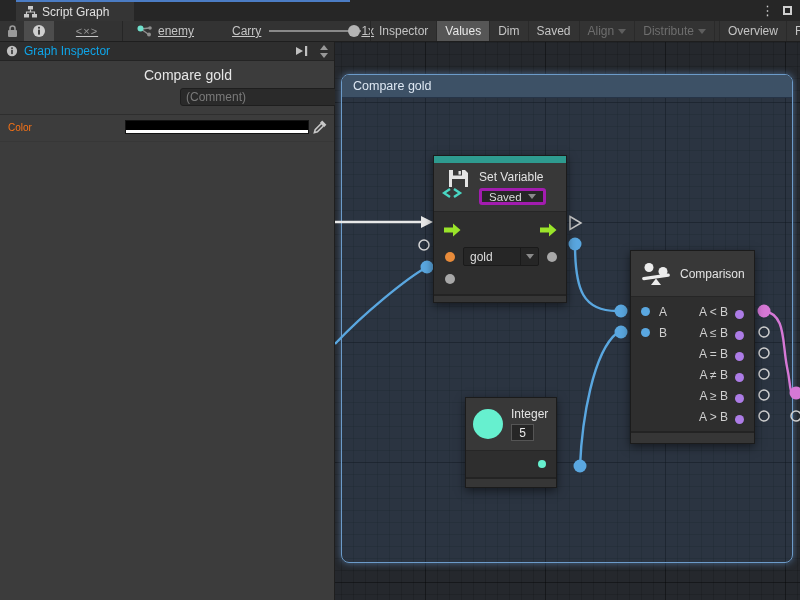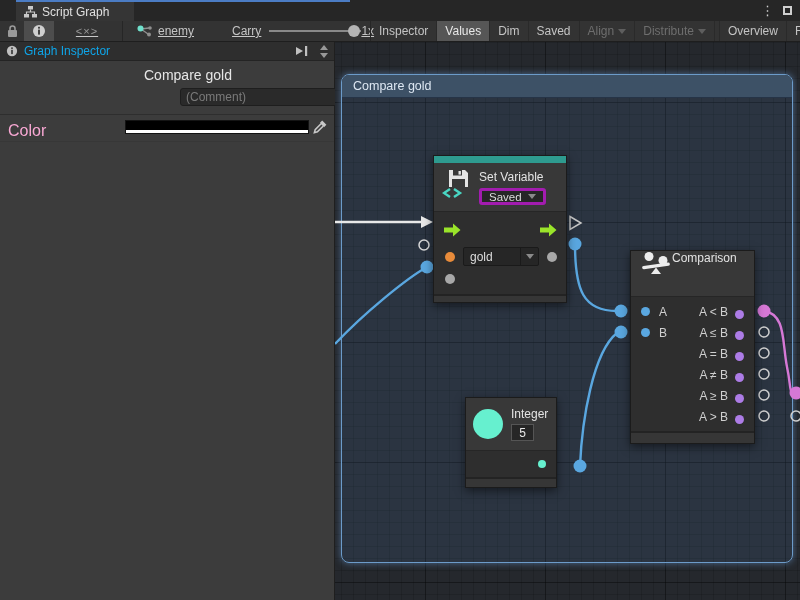--- a/index.html
+++ b/index.html
@@ -55,21 +55,21 @@
   .scroll-arrows { display:flex; flex-direction:column; gap:3px; margin-left:6px; }
   .tri-up { width:0; height:0; border-left:4px solid transparent; border-right:4px solid transparent; border-bottom:5px solid #999; }
   .tri-dn { width:0; height:0; border-left:4px solid transparent; border-right:4px solid transparent; border-top:5px solid #999; }
   .insp-title { position:absolute; left:144px; top:25px; font-size:14px; color:#e6e6e6; }
   .comment-input { position:absolute; left:140px; top:46px; width:187px; height:18px; background:#2a2a2a;
                    border:1px solid #1e1e1e; border-radius:3px; color:#ec4899; font-size:12px; padding:0 5px;
                    font-family:"Liberation Sans", sans-serif;margin-left:40px; }
   .comment-input::placeholder { color:#7a7a7a; }
   .insp-divider { position:absolute; left:0; top:72px; width:100%; height:1px; background:#2e2e2e; }
   .insp-divider2 { position:absolute; left:0; top:99px; width:100%; height:1px; background:#373737; }
-  .color-label { position:absolute; left:8px; top:80px; font-size:16px; color:#f9a8d4; }
+  .color-label { position:absolute; left:8px; top:80px; font-size:10px; color:#f97316; }
   .color-swatch { position:absolute; left:125px; top:78px; width:184px; height:14px; border:1px solid #141414;
                   background:#000; }
   .color-alpha { position:absolute; left:0; bottom:0; width:100%; height:3px; background:#ffffff; }
 
   
   .graph { position:absolute; left:335px; top:42px; width:465px; height:558px; overflow:hidden;
            background-color:#25282d;
            background-image:
              linear-gradient(rgba(0,0,0,0.30) 1px, transparent 1px),
              linear-gradient(90deg, rgba(0,0,0,0.30) 1px, transparent 1px),
@@ -106,21 +106,21 @@
   .sv-row-last { height:22px; padding:0 9px 0 11px; }
   .dd-gold { flex:1; height:19px; background:#262626; border:1px solid #1a1a1a; border-radius:2px;
              display:flex; align-items:center; }
   .dd-gold-text { flex:1; padding-left:6px; font-size:12px; color:#dcdcdc; }
   .dd-gold-caret { width:18px; height:100%; border-left:1px solid #1a1a1a; display:flex; align-items:center; justify-content:center; }
   .sv-footer { height:8px; }
 
   
   .node-cmp { left:295px; top:208px; width:125px; }
   .cmp-header { height:46px; background:#383838; border-bottom:1px solid #262626;
-                display:flex; align-items:flex-start; padding:0 9px; }
+                display:flex; align-items:center; gap:8px; padding:0 9px; }
   .cmp-title { font-size:12px; color:#e3e3e3; }
   .cmp-body { padding:4px 0 4px 0; }
   .cmp-row { height:21px; display:flex; align-items:center; justify-content:space-between; padding:0 10px; }
   .cmp-left { display:flex; align-items:center; gap:9px; font-size:12px; color:#cfcfcf; }
   .cmp-right { display:flex; align-items:flex-end; gap:7px; margin-left:auto; font-size:12px; color:#cfcfcf; }
   .cmp-footer { height:12px; }
 
   
   .node-int { left:130px; top:355px; width:92px; }
   .int-header { height:53px; background:#383838; border-bottom:1px solid #262626;

